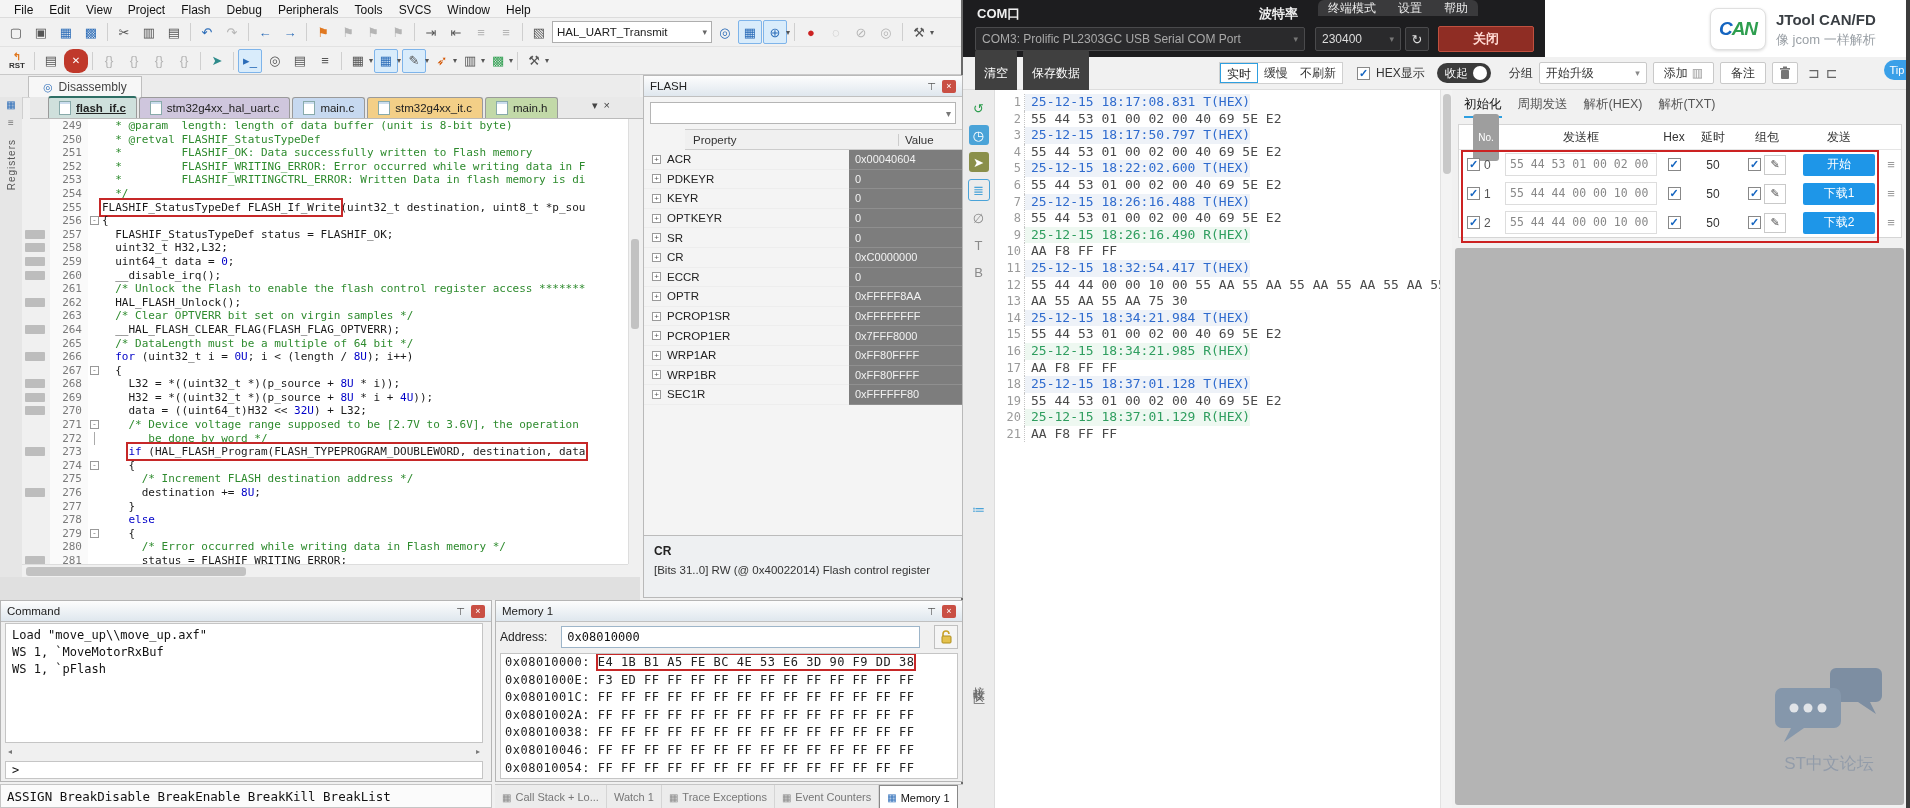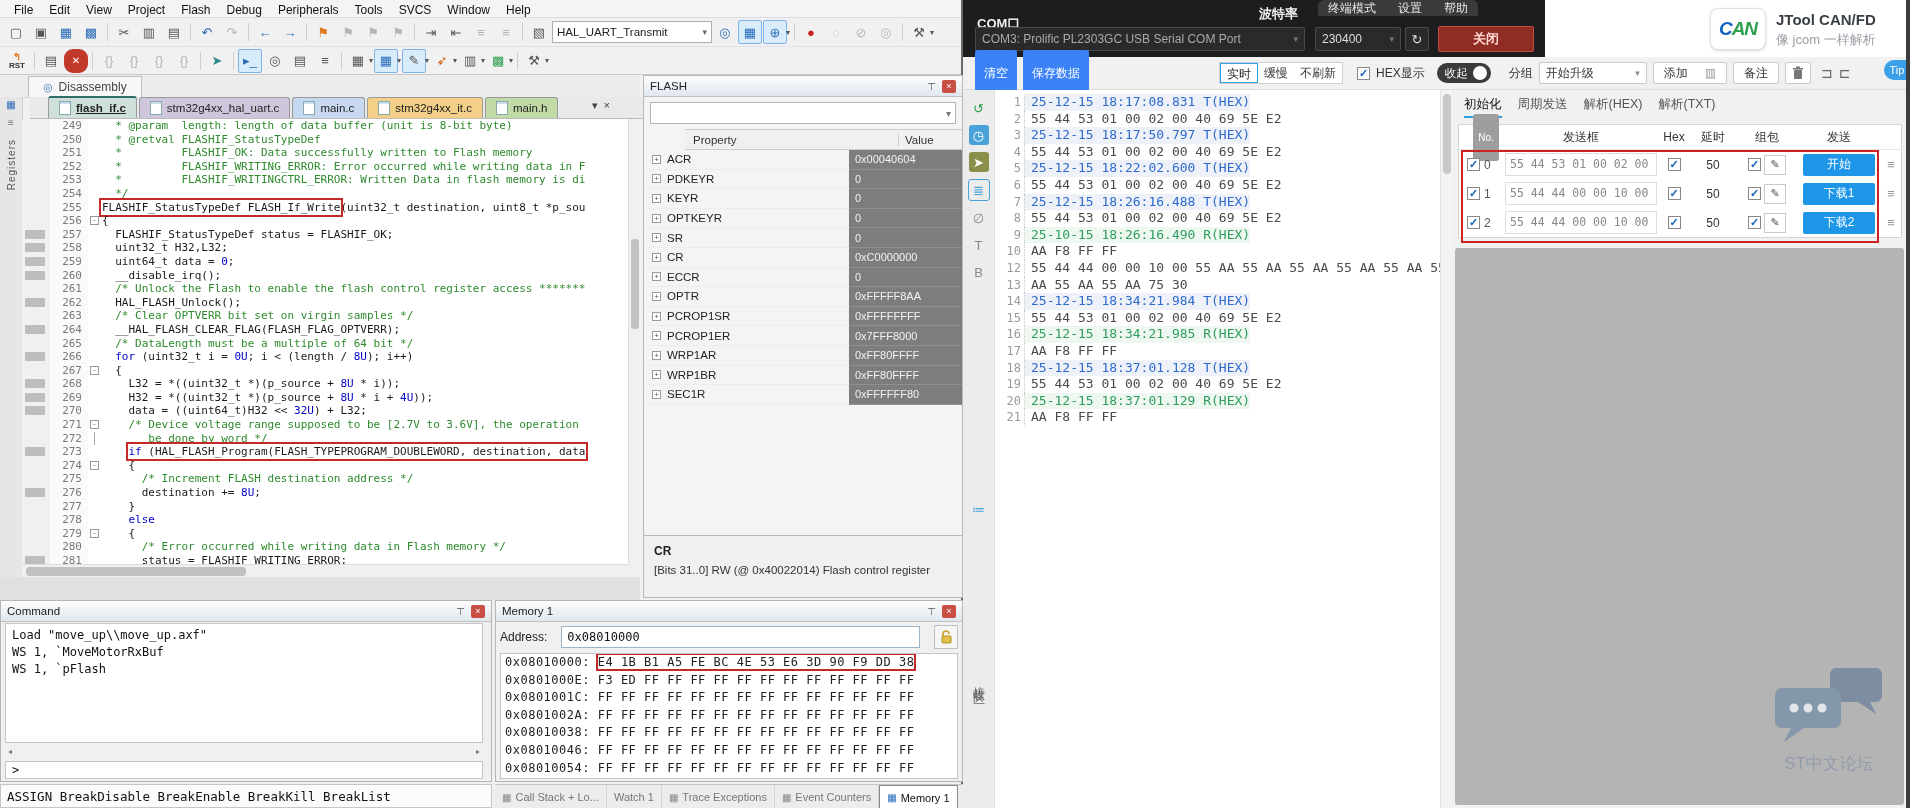--- a/index.html
+++ b/index.html
@@ -102,29 +102,29 @@
   .closebtn{position:absolute;width:96px;height:26px;background:#8f2d24;border:1px solid #c0503f;border-radius:2px;color:#ffd9d2;font-size:13px;font-weight:bold;display:flex;align-items:center;justify-content:center;box-sizing:border-box;}
   .dmenu{position:absolute;left:355px;top:0;height:16px;background:#3a3a3c;border-radius:6px 6px 0 0;display:flex;align-items:center;padding:0 10px;gap:22px;}
   .dmenu span{color:#e8e8e8;font-size:12px;}
   .brand{position:absolute;left:582px;top:0;width:365px;height:57px;background:#fff;display:flex;align-items:center;gap:10px;padding-left:165px;box-sizing:border-box;}
   .canlogo{width:54px;height:40px;background:#fff;border:1px solid #e0e0e0;border-radius:8px;box-shadow:0 1px 3px rgba(0,0,0,.15);display:flex;align-items:center;justify-content:center;font-weight:bold;font-style:italic;font-size:19px;letter-spacing:-1px;}
   .canlogo .c1{color:#1565c0;}
   .canlogo .c2{color:#2e9e4f;}
   .btxt .bt1{font-size:15px;font-weight:bold;color:#3a3f44;line-height:22px;}
   .btxt .bt2{font-size:13px;color:#9aa0a6;}
   .srow2{position:absolute;left:0;top:57px;width:947px;height:33px;background:#f1f1f1;border-bottom:1px solid #ddd;display:flex;align-items:center;padding-left:12px;box-sizing:border-box;gap:6px;font-size:12px;color:#333;}
-  .bluebtn{height:22px;background:#3b82f6;color:#fff;border-radius:2px;display:flex;align-items:center;padding:12px 9px;font-size:12px;}
+  .bluebtn{height:22px;background:#404040;color:#fff;border-radius:2px;display:flex;align-items:center;padding:12px 9px;font-size:12px;}
   .seg{display:flex;border:1px solid #d0d0d0;background:#fff;height:20px;align-items:center;}
   .seg span{padding:0 6px;height:20px;line-height:20px;}
   .seg span.sel{border:1px solid #2e9fe0;color:#222;box-sizing:border-box;}
   .cb{width:13px;height:13px;border:1px solid #888;background:#fff;display:inline-flex;align-items:center;justify-content:center;font-size:11px;color:#1565c0;font-weight:bold;line-height:1;box-sizing:border-box;}
   .toggle{height:20px;background:#3b3b3b;border-radius:10px;color:#fff;display:flex;align-items:center;padding:0 4px 0 8px;gap:5px;font-size:11.5px;}
   .knob{width:14px;height:14px;border-radius:50%;background:#fff;}
   .wcombo{height:22px;background:#fff;border:1px solid #c9c9c9;border-radius:2px;display:flex;align-items:center;justify-content:space-between;padding:0 6px;font-size:12px;color:#333;min-width:108px;box-sizing:border-box;}
-  .wbtn{height:22px;background:#fff;border:1px solid #c9c9c9;border-radius:2px;display:flex;align-items:center;justify-content:center;gap:17px;padding:0 10px;font-size:12px;color:#333;box-sizing:border-box;}
+  .wbtn{height:22px;background:#fff;border:1px solid #c9c9c9;border-radius:2px;display:flex;align-items:center;justify-content:center;gap:4px;padding:0 10px;font-size:12px;color:#333;box-sizing:border-box;}
   .tipbadge{position:absolute;right:0px;top:60px;height:20px;width:26px;background:#3aa0e8;border-radius:10px 0 0 10px;color:#fff;font-size:11px;display:flex;align-items:center;justify-content:center;}
   .sicons{position:absolute;left:0;top:90px;width:32px;height:718px;background:#ececec;border-right:1px solid #ddd;display:flex;flex-direction:column;align-items:center;padding-top:8px;box-sizing:border-box;gap:7px;}
   .sic{width:20px;height:20px;border-radius:3px;display:flex;align-items:center;justify-content:center;font-size:13px;color:#8a8a8a;}
   .sic.green{color:#2e9e4f;}
   .sic.bluebg{background:#4aa3d8;color:#fff;}
   .sic.olivebg{background:#8a8f4a;color:#fff;}
   .sic.outline{border:1px solid #4aa3d8;color:#4aa3d8;}
   .recvlabel{margin-top:150px;writing-mode:vertical-rl;font-size:12px;color:#666;letter-spacing:4px;}
   .slog{position:absolute;left:32px;top:90px;width:445px;height:718px;background:#fff;overflow:hidden;font-family:"DejaVu Sans Mono",monospace;font-size:13px;line-height:16.6px;padding-top:4px;box-sizing:border-box;}
   .lgl{display:flex;white-space:pre;}
@@ -525,21 +525,21 @@
         </div>
         <div class="dtab active">
           <span class="di">▦</span>
           <span>Memory 1</span>
         </div>
       </div>
   </section>
 
   <section class="serial">
     <div class="shead">
-      <span class="slabel" style="left:14px;top:15px">COM口</span>
+      <span class="slabel" style="left:14px;top:5px">COM口</span>
       <div class="dcombo" style="left:12px;top:27px;width:330px">
         <span>COM3: Prolific PL2303GC USB Serial COM Port</span>
         <span class="chev">▾</span>
       </div>
       <span class="slabel" style="left:296px;top:5px">波特率</span>
       <div class="dcombo" style="left:352px;top:27px;width:86px;color:#ddd">
         <span>230400</span>
         <span class="chev">▾</span>
       </div>
       <div class="refbtn" style="left:442px;top:27px">
@@ -625,22 +625,23 @@
 
     <div class="slog" id="slog">
         <div class="lgl t"><span class="n">1</span><span class="t">25-12-15 18:17:08.831 T(HEX)</span></div>
         <div class="lgl d"><span class="n">2</span><span class="t">55 44 53 01 00 02 00 40 69 5E E2</span></div>
         <div class="lgl t"><span class="n">3</span><span class="t">25-12-15 18:17:50.797 T(HEX)</span></div>
         <div class="lgl d"><span class="n">4</span><span class="t">55 44 53 01 00 02 00 40 69 5E E2</span></div>
         <div class="lgl t"><span class="n">5</span><span class="t">25-12-15 18:22:02.600 T(HEX)</span></div>
         <div class="lgl d"><span class="n">6</span><span class="t">55 44 53 01 00 02 00 40 69 5E E2</span></div>
         <div class="lgl t"><span class="n">7</span><span class="t">25-12-15 18:26:16.488 T(HEX)</span></div>
         <div class="lgl d"><span class="n">8</span><span class="t">55 44 53 01 00 02 00 40 69 5E E2</span></div>
-        <div class="lgl r"><span class="n">9</span><span class="t">25-10-15 18:26:16.490 R(HEX)</span></div>
+        <div class="lgl r"><span class="n">9</span><span class="t">25-12-15 18:26:16.490 R(HEX)</span></div>
         <div class="lgl d"><span class="n">10</span><span class="t">AA F8 FF FF</span></div>
+        <div class="lgl t"><span class="n">11</span><span class="t">25-12-15 18:32:54.417 T(HEX)</span></div>
         <div class="lgl d"><span class="n">12</span><span class="t">55 44 44 00 00 10 00 55 AA 55 AA 55 AA 55 AA 55 AA 55</span></div>
         <div class="lgl d"><span class="n">13</span><span class="t">AA 55 AA 55 AA 75 30</span></div>
         <div class="lgl t"><span class="n">14</span><span class="t">25-12-15 18:34:21.984 T(HEX)</span></div>
         <div class="lgl d"><span class="n">15</span><span class="t">55 44 53 01 00 02 00 40 69 5E E2</span></div>
         <div class="lgl r"><span class="n">16</span><span class="t">25-12-15 18:34:21.985 R(HEX)</span></div>
         <div class="lgl d"><span class="n">17</span><span class="t">AA F8 FF FF</span></div>
         <div class="lgl t"><span class="n">18</span><span class="t">25-12-15 18:37:01.128 T(HEX)</span></div>
         <div class="lgl d"><span class="n">19</span><span class="t">55 44 53 01 00 02 00 40 69 5E E2</span></div>
         <div class="lgl r"><span class="n">20</span><span class="t">25-12-15 18:37:01.129 R(HEX)</span></div>
         <div class="lgl d"><span class="n">21</span><span class="t">AA F8 FF FF</span></div>

